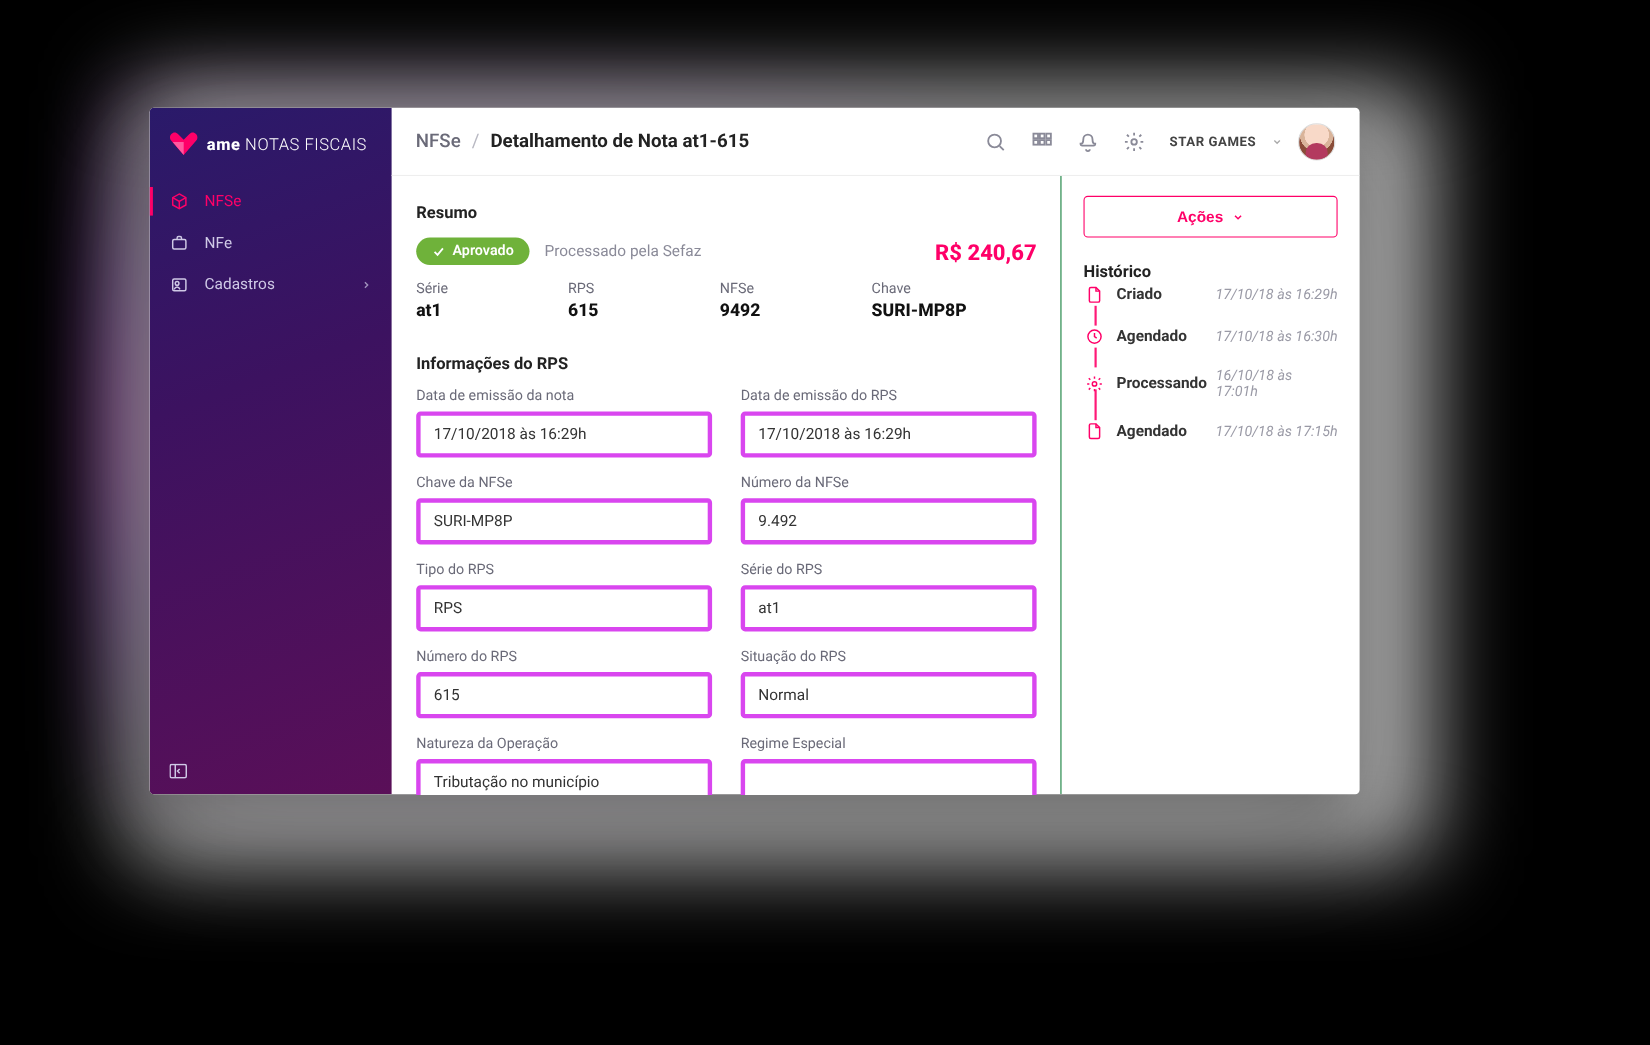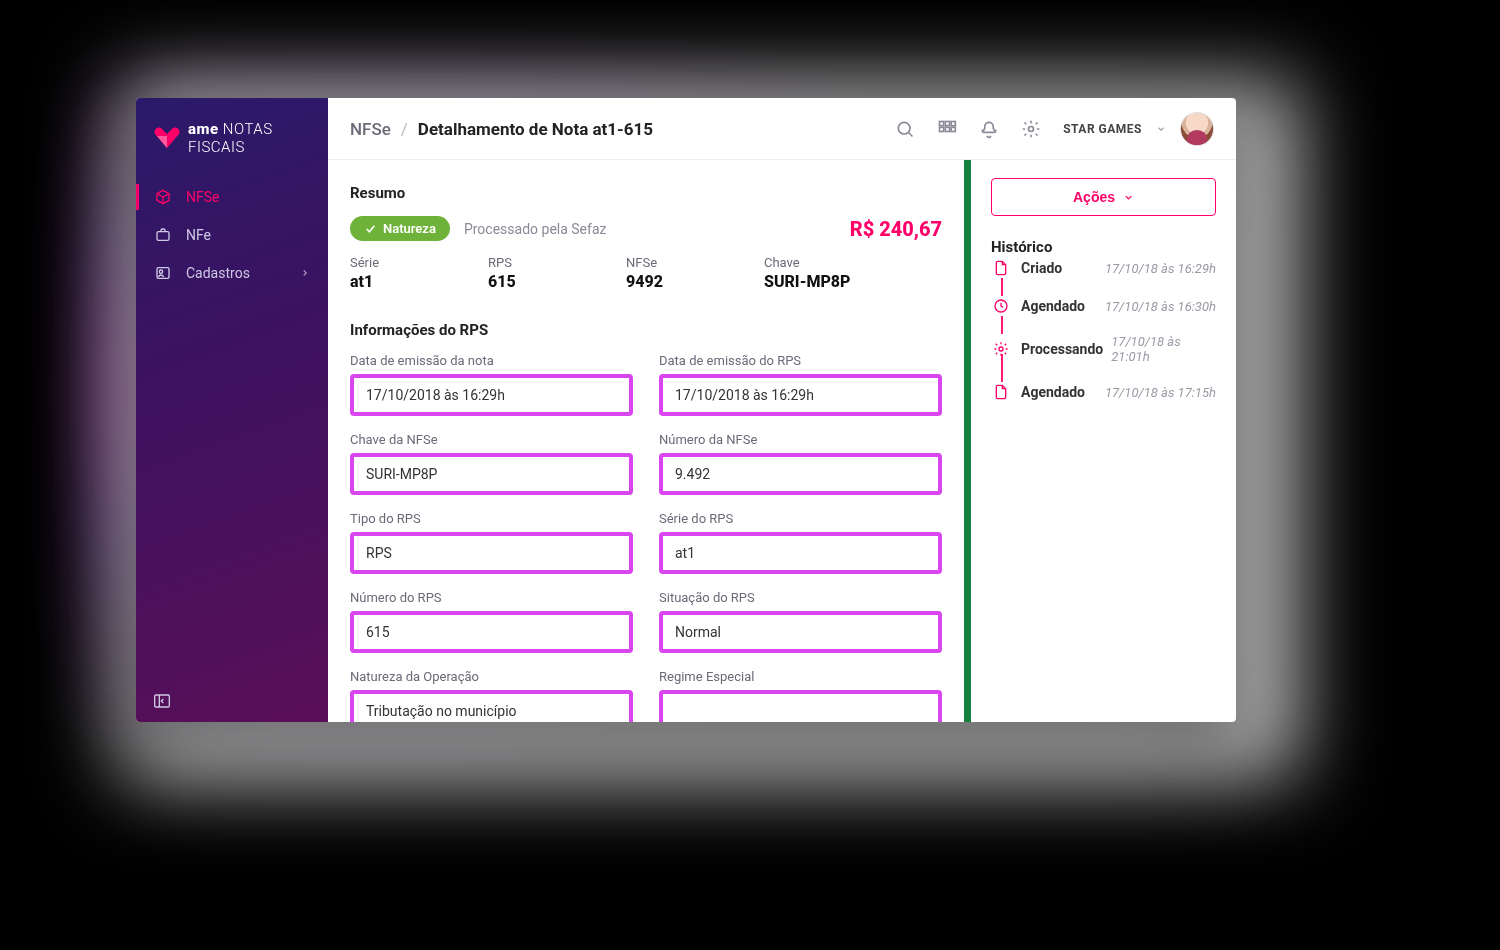--- a/index.html
+++ b/index.html
@@ -46,21 +46,21 @@
   width: 1180px;
   height: 700px;
   border-radius: 12px;
   background: rgba(255,255,255,0.7);
   filter: blur(40px);
   z-index: 0;
 }
 
 
 .sidebar {
-  width: 192px;
+  width: 220px;
   background: linear-gradient(160deg, #2a1a6a 0%, #3c1260 40%, #5a0f58 100%);
   color: #fff;
   display: flex;
   flex-direction: column;
   position: relative;
   z-index: 2;
 }
 .logo {
   display: flex;
   align-items: center;
@@ -203,21 +203,21 @@
   border-radius: 4px;
   padding: 9px 12px;
   font-size: 14px;
   color: #333;
   min-height: 38px;
   background: #fff;
 }
 
 
 .rightpanel {
-  border-left: 7px solid #15803d;
+  border-left: 1px solid #15803d;
   padding: 18px 20px;
 }
 .actions-btn {
   width: 100%;
   border: 1px solid #ff0068;
   color: #ff0068;
   background: #fff;
   border-radius: 4px;
   padding: 10px 0;
   font-size: 14px;
@@ -383,21 +383,21 @@
 
           <div class="section-title">Resumo</div>
 
           <div class="summary-row1">
             <span class="badge">
               <span class="check">
                 <svg width="13" height="13" viewBox="0 0 24 24" fill="none" stroke="#fff" stroke-width="3">
                     <path d="M5 13 L10 18 L19 7"></path>
                   </svg>
               </span>
-              <span>Natureza</span>
+              <span>Aprovado</span>
             </span>
             <span class="status-text">Processado pela Sefaz</span>
             <span class="amount">R$ 240,67</span>
           </div>
 
           <div class="summary-row2">
             <div class="mini">
               <div class="lbl">Série</div>
               <div class="val">at1</div>
             </div>
@@ -496,21 +496,21 @@
               <span class="hist-ts">17/10/18 às 16:30h</span>
             </div>
             <div class="hist-item">
               <span class="hist-icon">
                 <svg width="16" height="16" viewBox="0 0 24 24" fill="none" stroke="currentColor" stroke-width="2">
                     <circle cx="12" cy="12" r="3"></circle>
                     <path d="M12 2v3M12 19v3M4.2 4.2l2.1 2.1M17.7 17.7l2.1 2.1M2 12h3M19 12h3M4.2 19.8l2.1-2.1M17.7 6.3l2.1-2.1"></path>
                   </svg>
               </span>
               <span class="hist-label">Processando</span>
-              <span class="hist-ts">17/10/18 às 21:01h</span>
+              <span class="hist-ts">16/10/18 às 17:01h</span>
             </div>
             <div class="hist-item">
               <span class="hist-icon">
                 <svg width="16" height="16" viewBox="0 0 24 24" fill="none" stroke="currentColor" stroke-width="2">
                     <path d="M14 2H7a2 2 0 0 0-2 2v16a2 2 0 0 0 2 2h10a2 2 0 0 0 2-2V7z"></path>
                     <path d="M14 2v5h5"></path>
                   </svg>
               </span>
               <span class="hist-label">Agendado</span>
               <span class="hist-ts">17/10/18 às 17:15h</span>

